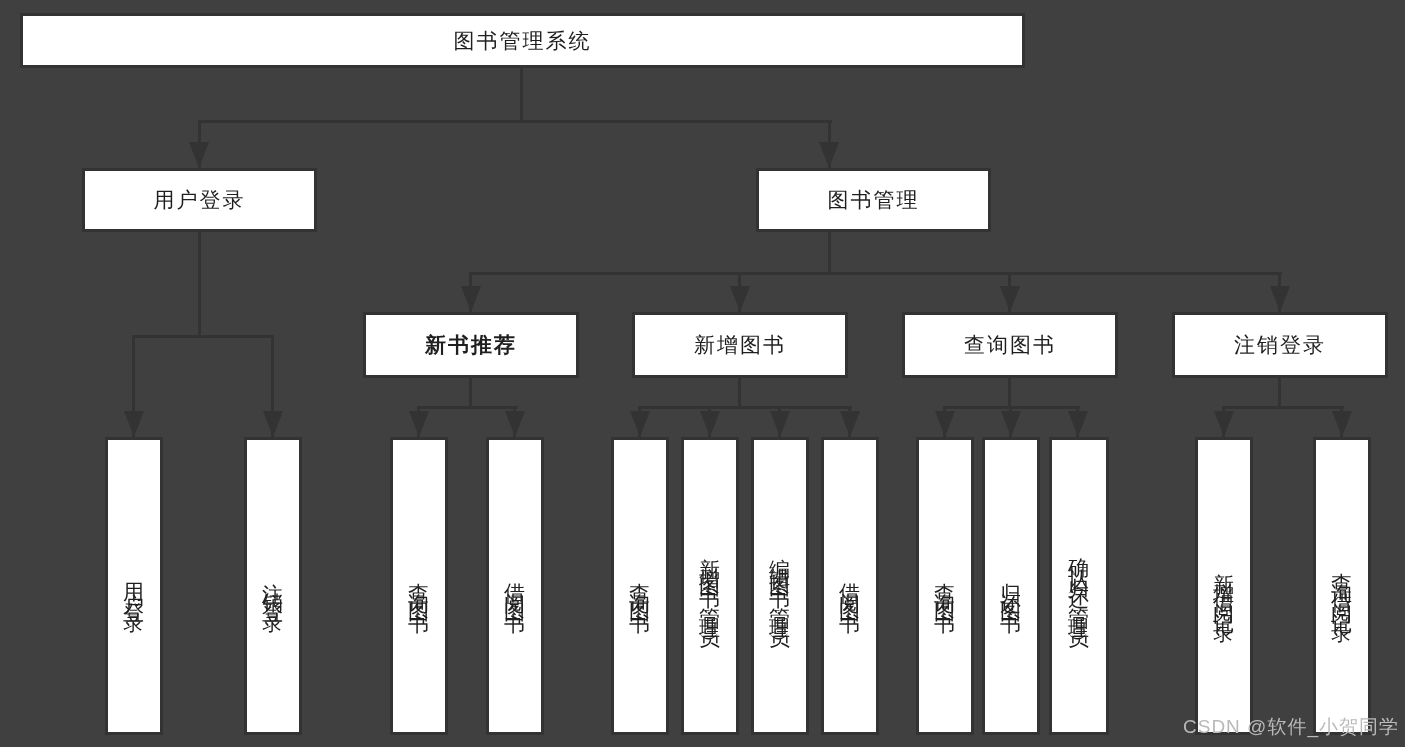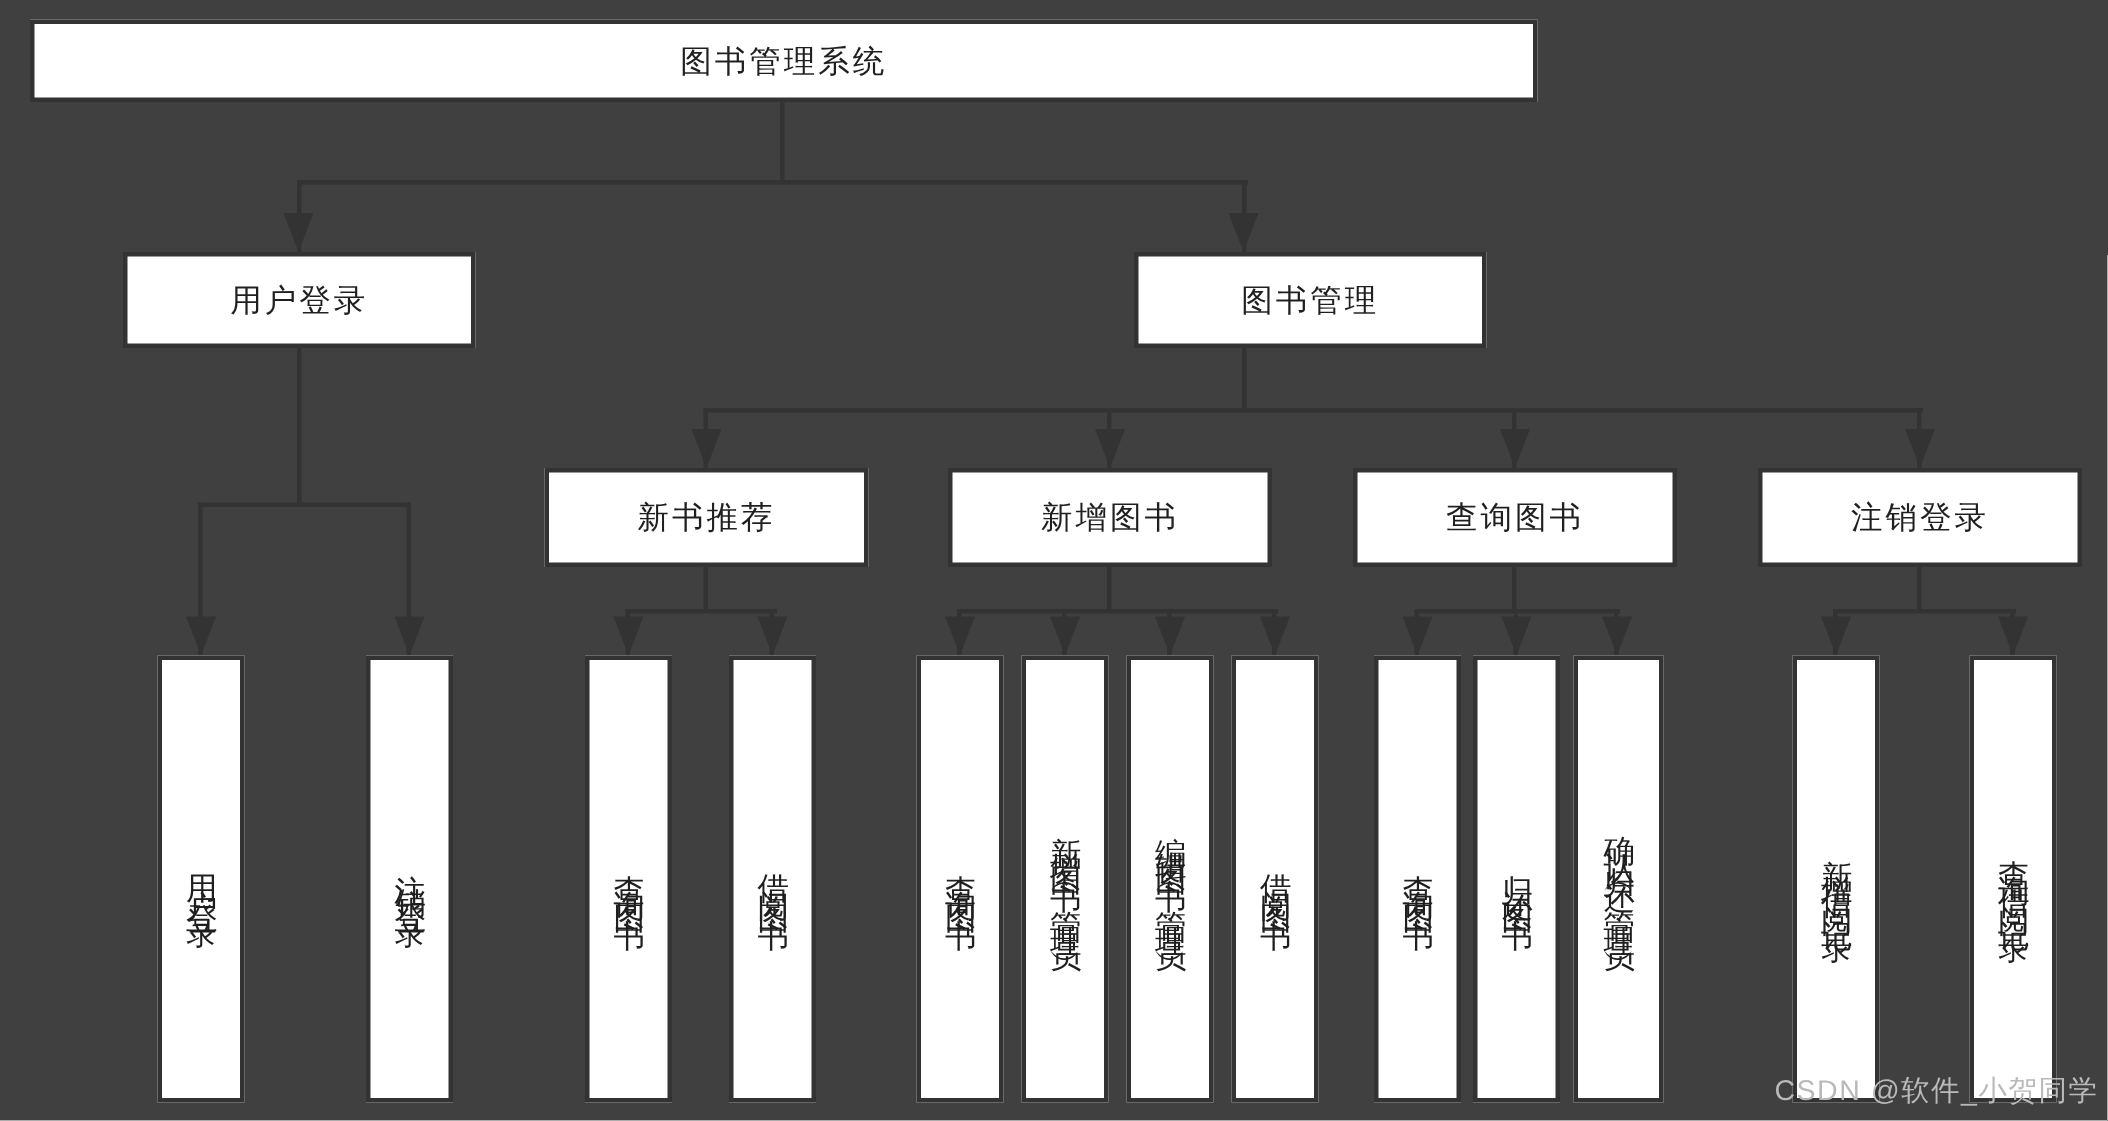--- a/index.html
+++ b/index.html
@@ -109,21 +109,21 @@
   <div class="hline" style="left:469px; top:272px; width:813px;"></div>
   <div class="vline" style="left:469px; top:272px; height:40px;"></div>
   <div class="vline" style="left:738px; top:272px; height:40px;"></div>
   <div class="vline" style="left:1008px; top:272px; height:40px;"></div>
   <div class="vline" style="left:1278px; top:272px; height:40px;"></div>
   <div class="arrow" style="left:461px; top:286px;"></div>
   <div class="arrow" style="left:730px; top:286px;"></div>
   <div class="arrow" style="left:1000px; top:286px;"></div>
   <div class="arrow" style="left:1270px; top:286px;"></div>
 
-  <div class="hnode" style="left:363px; top:312px; width:216px; height:66px;">
+  <div class="hnode" style="left:363px; top:312px; width:216px; height:66px;font-weight:bold;">
     <span>新书推荐</span>
   </div>
   <div class="hnode" style="left:632px; top:312px; width:216px; height:66px;">
     <span>新增图书</span>
   </div>
   <div class="hnode" style="left:902px; top:312px; width:216px; height:66px;">
     <span>查询图书</span>
   </div>
   <div class="hnode" style="left:1172px; top:312px; width:216px; height:66px;">
     <span>注销登录</span>

